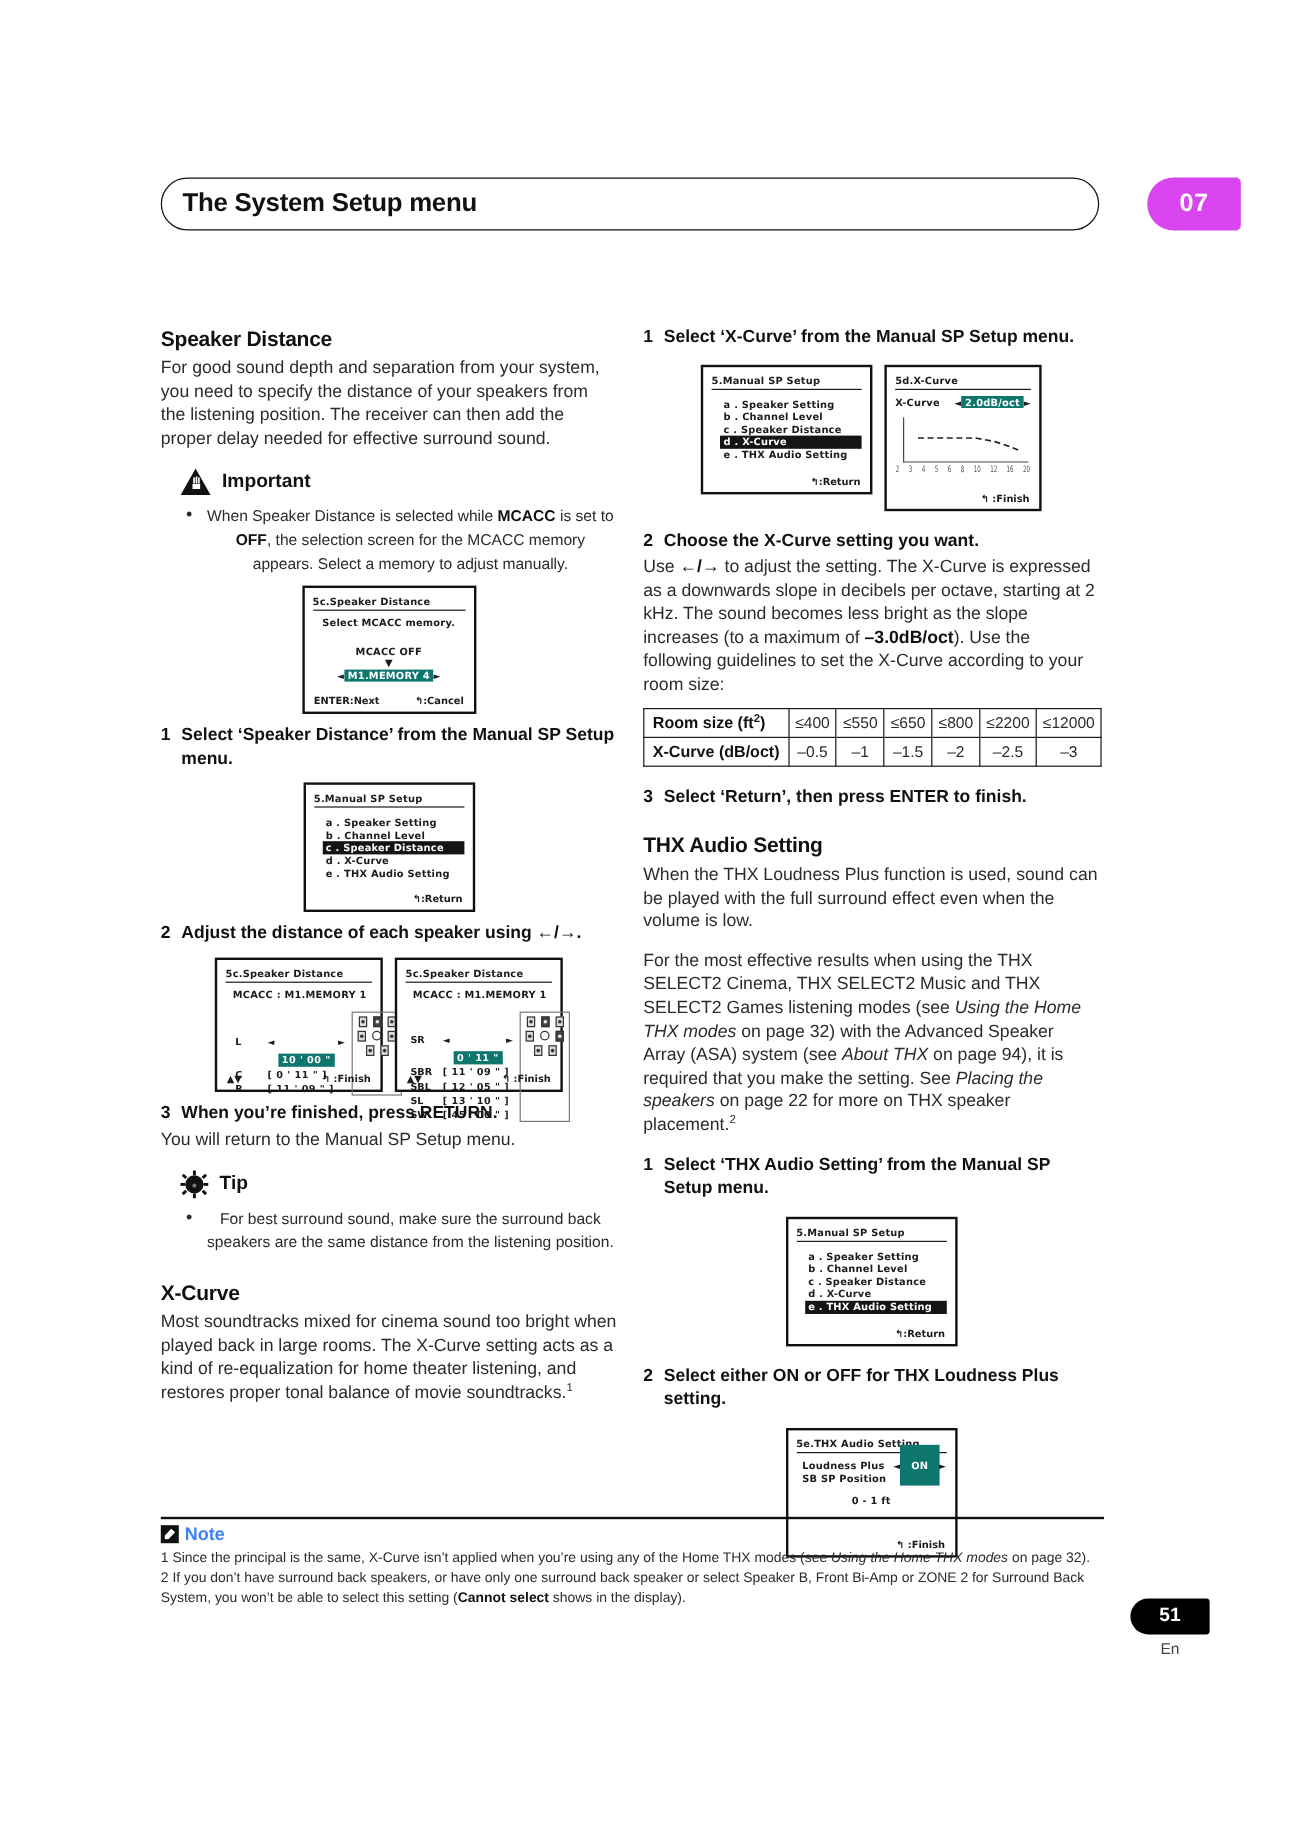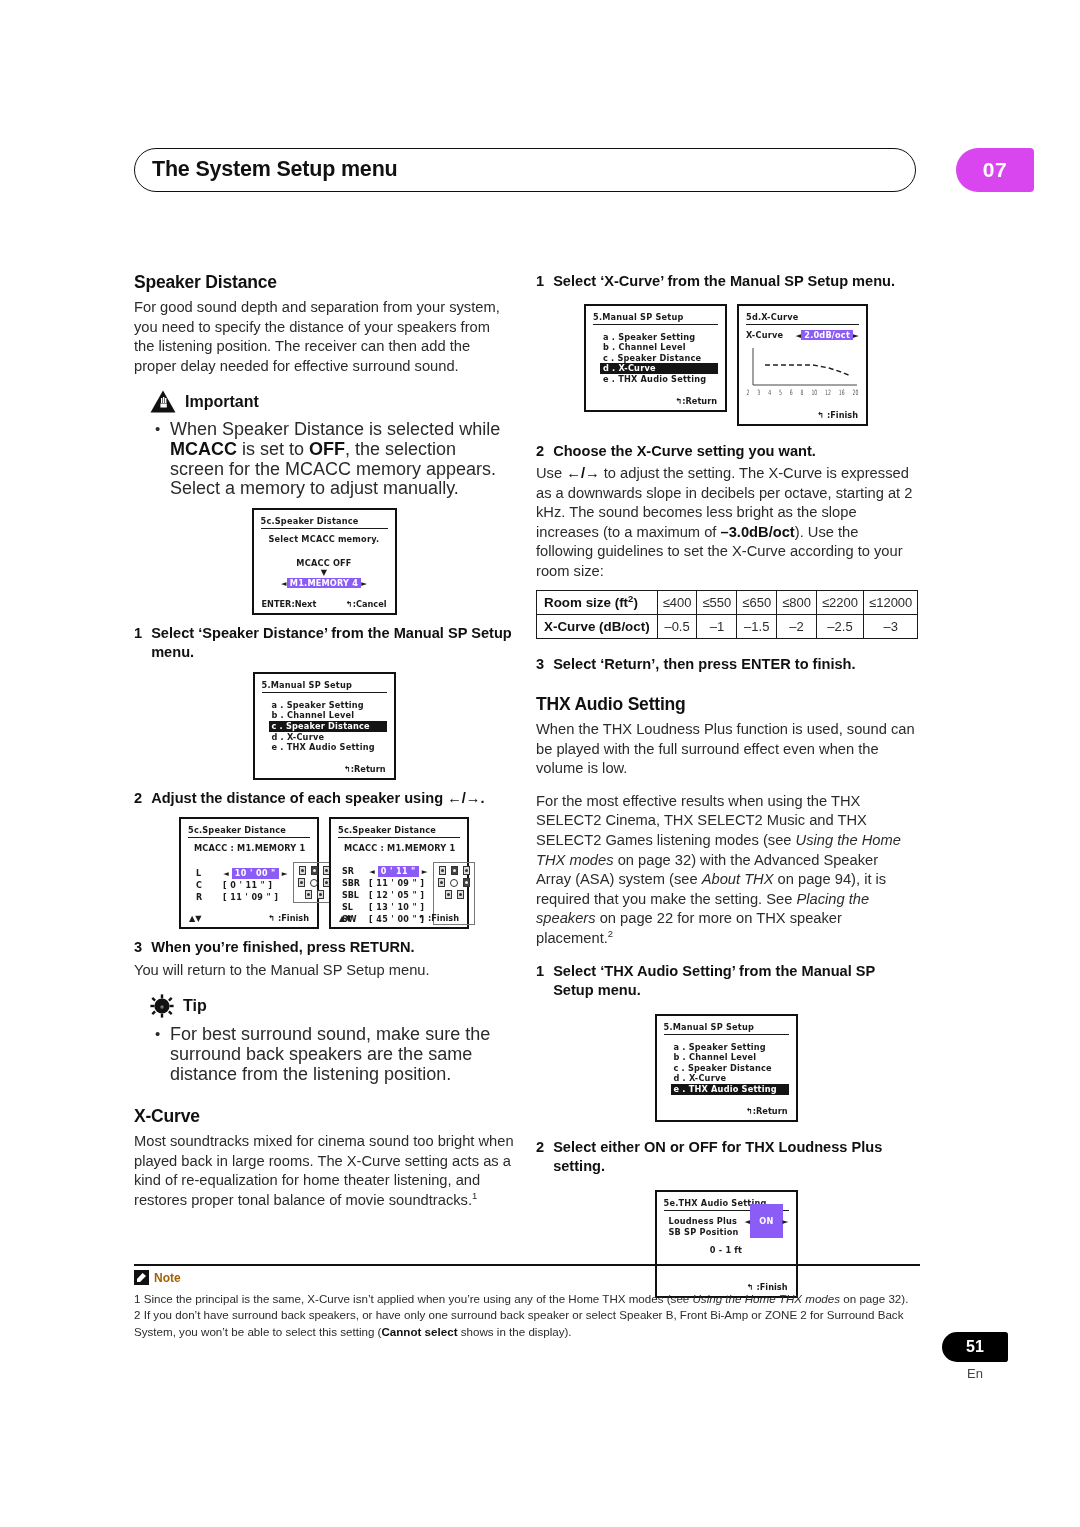--- a/index.html
+++ b/index.html
@@ -64,21 +64,21 @@
     display:flex; align-items:center; gap:9px;
     margin:14px 0 7px 16px;
   }
   .callout-head .label { font-size:16px; font-weight:bold; color:#111; }
   .warn-tri { width:26px; height:23px; display:block; }
   .tip-gear { width:24px; height:24px; display:block; }
 
   ul.bullets { margin:0 0 0 20px; padding:0; list-style:none; }
   ul.bullets li {
     position:relative; padding-left:16px;
-    font-size:18px; line-height:19.6px; color:#2b2b2b; margin-bottom:3px;
+    font-size:13px; line-height:19.6px; color:#2b2b2b; margin-bottom:3px;text-align:center;
   }
   ul.bullets li:before {
     content:"\2022"; position:absolute; left:1px; top:-1px;
     font-size:15px; color:#2b2b2b;
   }
   b, strong { color:#111; font-weight:bold; }
   i, em { font-style:italic; }
   sup { font-size:9.5px; vertical-align:super; line-height:0; }
 
   
@@ -109,21 +109,21 @@
   }
   .lcd .footer-left {
     position:absolute; left:8px; bottom:4px;
     font-size:8.2px; font-weight:bold; color:#1b1b1b; white-space:nowrap;
   }
   .lcd .ctr { text-align:center; }
   .lcd .txt {
     font-size:8.2px; font-weight:bold; color:#1b1b1b; letter-spacing:0.2px;
     white-space:nowrap; line-height:11px;
   }
-  .hl { background:#8b5cf6; color:#fff; padding:0 3px; }
+  .hl { background:#0f766e; color:#fff; padding:0 3px;margin-top:29px; }
   .arrowspan { font-size:7.5px; }
 
   
   .lcd-mcacc { width:145px; height:107px; }
   
   .lcd-manual { width:143px; height:108px; }
   
   .lcd-dist { width:140px; height:112px; }
   
   .lcd-xcurve { width:131px; height:122px; }
@@ -177,21 +177,21 @@
     position:absolute; left:134px; top:1270px;
     display:flex; align-items:center; gap:5px;
   }
   .note-icon { width:15px; height:15px; background:#111; display:block;
                position:relative; }
   .note-icon:after {
     content:""; position:absolute; left:3px; top:3px; width:9px; height:9px;
     background:#fff;
     clip-path:polygon(62% 0, 100% 32%, 34% 100%, 0 100%, 0 66%);
   }
-  .note-head .label { font-size:12px; font-weight:bold; color:#a16207; }
+  .note-head .label { font-size:15px; font-weight:bold; color:#3b82f6; }
   .notes-body {
     position:absolute; left:134px; top:1291px; width:790px;
     font-size:11.6px; line-height:16.4px; color:#2b2b2b;
   }
   .notes-body p { margin:0; }
 
   .page-num {
     position:absolute; left:942px; top:1332px;
     width:66px; height:30px; background:#000; color:#fff;
     border-radius:16px 3px 3px 16px;

